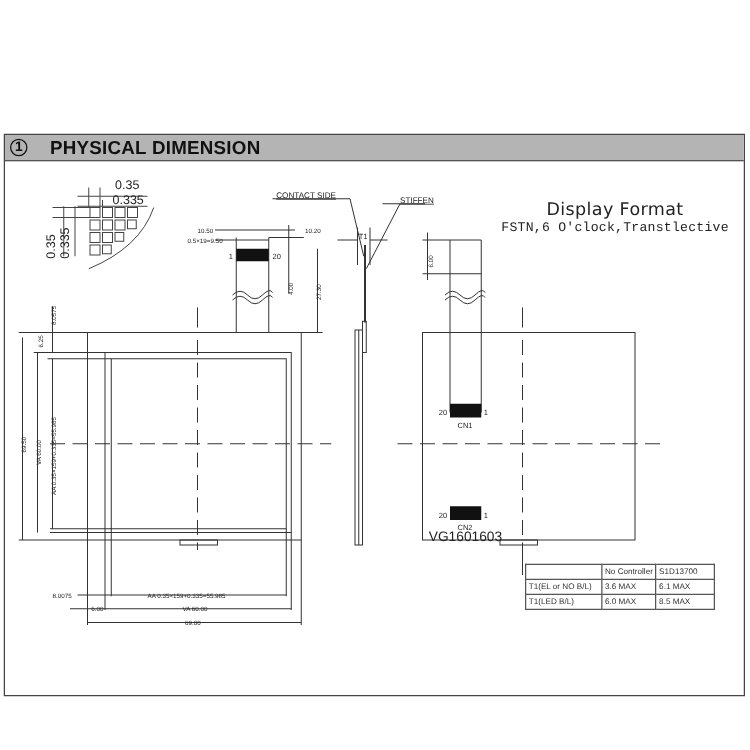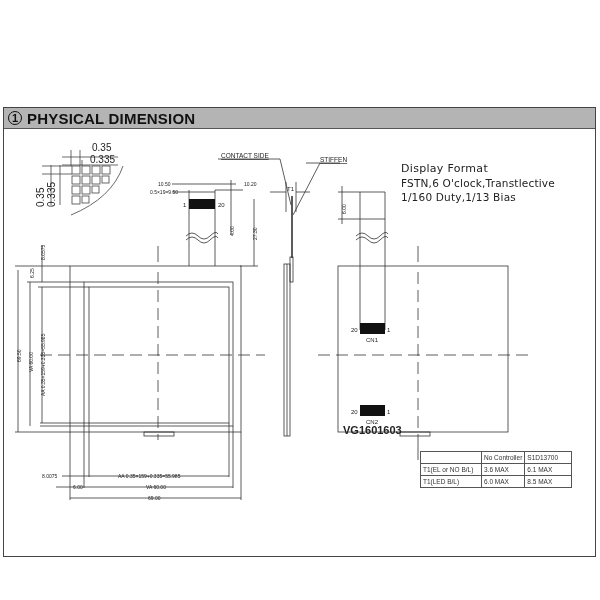--- a/index.html
+++ b/index.html
@@ -1,26 +1,26 @@
 <!DOCTYPE html>
 <html><head>
 <meta charset="utf-8">
 <style>
   html,body{margin:0;padding:0;background:#ffffff;}
   body{width:600px;height:600px;position:relative;overflow:hidden;font-family:"Liberation Sans",sans-serif;}
   .frame{position:absolute;left:3px;top:107px;width:593px;height:450px;border:1px solid #444;box-sizing:border-box;background:#fff;}
   .header{position:absolute;left:0;top:0;width:100%;height:21px;background:#b4b4b4;border-bottom:1px solid #555;box-sizing:border-box;display:flex;align-items:center;}
   .header .num{display:inline-flex;width:14px;height:14px;border:1.5px solid #111;border-radius:50%;align-items:center;justify-content:center;font-size:11px;font-weight:bold;margin-left:4px;margin-right:5px;box-sizing:border-box;color:#111;}
-  .header .title{font-size:15px;font-weight:bold;color:#111;letter-spacing:0.2px;}
+  .header .title{font-size:15px;font-weight:bold;color:#111;letter-spacing:0.2px;margin-left:13px;}
   svg{position:absolute;left:0;top:0;}
   svg text{font-family:"Liberation Sans",sans-serif;fill:#222;}
   .spec{position:absolute;color:#222;font-family:"DejaVu Sans",sans-serif;}
-  .spec .h{font-size:11px;line-height:15px;letter-spacing:0.3px;}
-  .spec .s{font-size:10.5px;line-height:14px;letter-spacing:0.2px;}
-  .model{position:absolute;left:343px;top:424px;font-size:11px;color:#222;font-weight:bold;}
+  .spec .h{font-size:14px;line-height:15px;letter-spacing:0.3px;text-align:center;}
+  .spec .s{font-size:10.5px;line-height:14px;letter-spacing:0.2px;font-family:Liberation Mono, monospace;}
+  .model{position:absolute;left:343px;top:424px;font-size:11px;color:#222;}
   table.t1{position:absolute;left:420px;top:451px;border-collapse:collapse;font-size:6.5px;color:#333;}
   table.t1 td{border:1px solid #555;padding:1px 2px;height:9px;white-space:nowrap;}
   table.t1 td.c0{width:56px;}
   table.t1 td.c1{width:36px;}
   table.t1 td.c2{width:42px;}
 </style>
 </head>
 <body>
 
 <div class="frame">
@@ -184,21 +184,20 @@
     <text x="73" y="489">6.00</text>
     <text x="118" y="478">AA 0.35×159+0.335=55.985</text>
     <text x="146" y="489">VA 60.00</text>
     <text x="148" y="500">69.00</text>
   </g>
 </svg>
 
 <div class="spec" style="left:401px;top:161px;">
   <div class="h">Display Format</div>
   <div class="s">FSTN,6 O'clock,Transtlective</div>
-  <div class="s">1/160 Duty,1/13 Bias</div>
 </div>
 
 <div class="model">VG1601603</div>
 
 <table class="t1">
   <tbody>
       <tr>
     <td class="c0"></td>
     <td class="c1">No Controller</td>
     <td class="c2">S1D13700</td>

